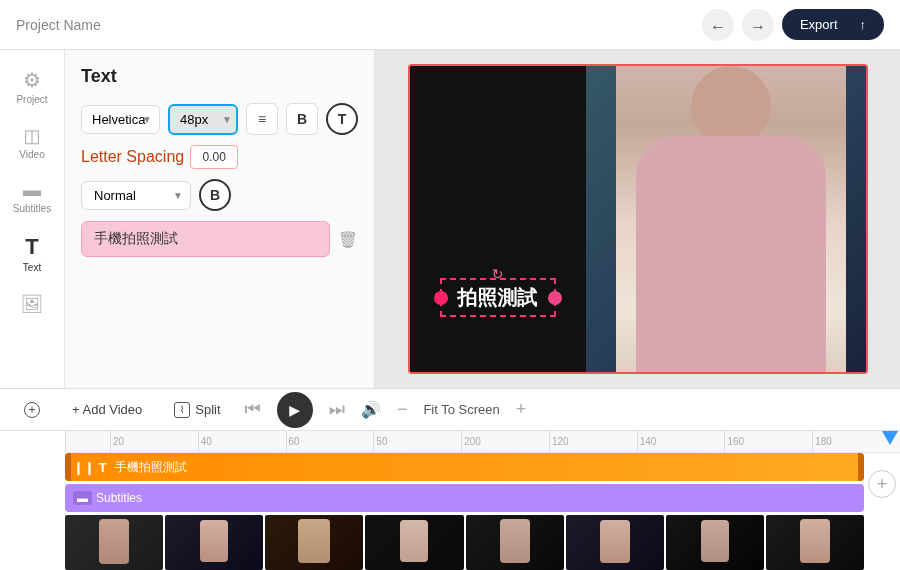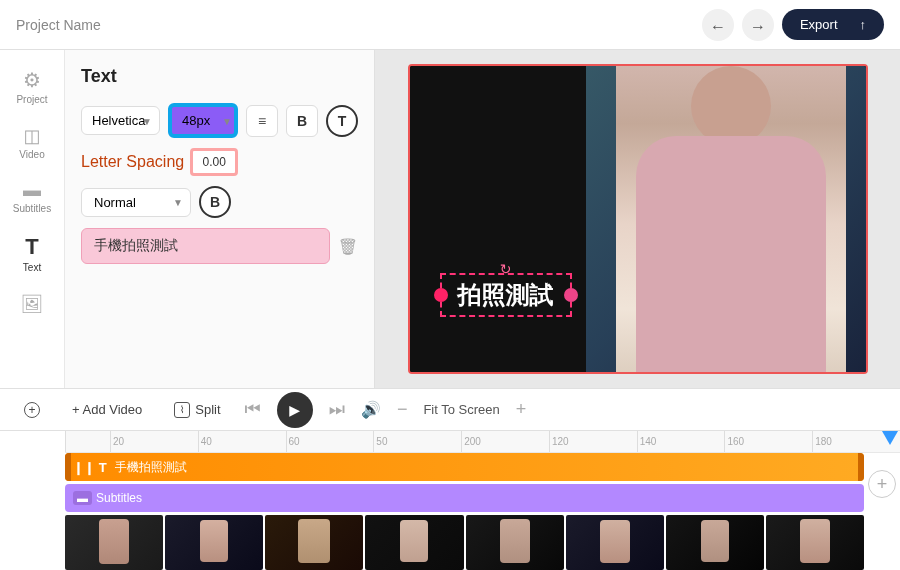--- a/index.html
+++ b/index.html
@@ -30,31 +30,31 @@
     .text-panel { width: 310px; background: #fafafa; border-right: 1px solid #e0e0e0; padding: 16px; display: flex; flex-direction: column; }
     .panel-title { font-size: 18px; font-weight: 600; color: #222; margin-bottom: 16px; }
 
     
     .control-row { display: flex; align-items: center; gap: 8px; margin-bottom: 10px; }
     .font-select-wrapper { flex: 1; position: relative; }
     .font-select-wrapper select { width: 100%; padding: 6px 10px; border: 1px solid #ddd; border-radius: 6px; background: #fff; font-size: 13px; appearance: none; cursor: pointer; }
     .font-select-arrow { position: absolute; right: 8px; top: 50%; transform: translateY(-50%); font-size: 10px; color: #888; pointer-events: none; }
 
     .size-select-wrapper { position: relative; }
-    .size-select-wrapper select { padding: 6px 10px; border: 4px solid #0ea5e9; border-radius: 6px; background: #8b5cf6; font-size: 13px; appearance: none; cursor: pointer; width: 70px; }
+    .size-select-wrapper select { padding: 6px 10px; border: 2px solid #0ea5e9; border-radius: 6px; background: #e5e5e5; font-size: 13px; appearance: none; cursor: pointer; width: 70px; }
     .size-select-arrow { position: absolute; right: 6px; top: 50%; transform: translateY(-50%); font-size: 10px; color: #888; pointer-events: none; }
 
     .align-btn { width: 32px; height: 32px; border: 1px solid #ddd; border-radius: 6px; background: #fff; cursor: pointer; display: flex; align-items: center; justify-content: center; font-size: 14px; color: #555; }
     .bold-btn { width: 32px; height: 32px; border: 1px solid #ddd; border-radius: 6px; background: #fff; cursor: pointer; display: flex; align-items: center; justify-content: center; font-size: 14px; font-weight: bold; color: #333; }
     .t-btn { width: 32px; height: 32px; border: 2px solid #333; border-radius: 50%; background: #fff; cursor: pointer; display: flex; align-items: center; justify-content: center; font-size: 14px; font-weight: bold; color: #333; }
 
     .spacing-row { display: flex; align-items: center; gap: 10px; margin-bottom: 10px; }
     .spacing-item { display: flex; align-items: center; gap: 6px; }
     .spacing-label { font-size: 16px; color: #c2410c; white-space: nowrap; }
-    .spacing-value { background: #fff; border: 3px solid #fca5a5; border-radius: 4px; padding: 4px 8px; font-size: 12px; color: #333; width: 48px; text-align: center; }
+    .spacing-value { background: #fff; border: 1px solid #fca5a5; border-radius: 4px; padding: 4px 8px; font-size: 12px; color: #333; width: 48px; text-align: center; }
 
     .style-row { display: flex; align-items: center; gap: 8px; margin-bottom: 10px; }
     .style-select-wrapper { position: relative; }
     .style-select-wrapper select { padding: 6px 12px; border: 1px solid #ddd; border-radius: 6px; background: #fff; font-size: 13px; appearance: none; cursor: pointer; width: 110px; }
     .style-select-arrow { position: absolute; right: 8px; top: 50%; transform: translateY(-50%); font-size: 10px; color: #888; pointer-events: none; }
     .b-circle { width: 32px; height: 32px; border: 2px solid #333; border-radius: 50%; background: #fff; cursor: pointer; display: flex; align-items: center; justify-content: center; font-size: 14px; font-weight: bold; color: #333; }
 
     .advanced-link { text-align: right; font-size: 12px; color: #888; margin-bottom: 10px; cursor: pointer; }
     .advanced-link span { color: #888; }
 
@@ -223,21 +223,21 @@
 
           <div style="position:absolute;top:10px;left:50%;transform:translateX(-50%);width:80px;height:80px;background:#c8a090;border-radius:50%;"></div>
           <div style="position:absolute;top:80px;left:20px;right:20px;bottom:0;background:#d8a8b0;border-radius:40px 40px 0 0;"></div>
         </div>
 
         <div style="position:absolute;bottom:55px;left:30px;right:30px;">
           <div style="position:relative;display:inline-block;border:2px dashed #ff3377;padding:4px 16px;">
             <div style="position:absolute;left:-8px;top:50%;transform:translateY(-50%);width:14px;height:14px;background:#ff2266;border-radius:50%;"></div>
             <div style="position:absolute;right:-8px;top:50%;transform:translateY(-50%);width:14px;height:14px;background:#ee4488;border-radius:50%;"></div>
             <div style="position:absolute;top:-14px;left:50%;transform:translateX(-50%);font-size:14px;color:#ff6699;">↻</div>
-            <span style="color:#fff;font-size:24px;font-weight:bold;">拍照測試</span>
+            <span style="color:#fff;font-size:20px;font-weight:bold;">拍照測試</span>
           </div>
         </div>
       </div>
     </div>
   </div>
 
   <div class="bottom-controls">
     <button class="control-btn">
       <span style="border:1.5px solid #555;border-radius:50%;width:16px;height:16px;display:inline-flex;align-items:center;justify-content:center;font-size:12px;">+</span>
       <span style="font-size:13px;margin-left:27px;">+ Add Video</span>

